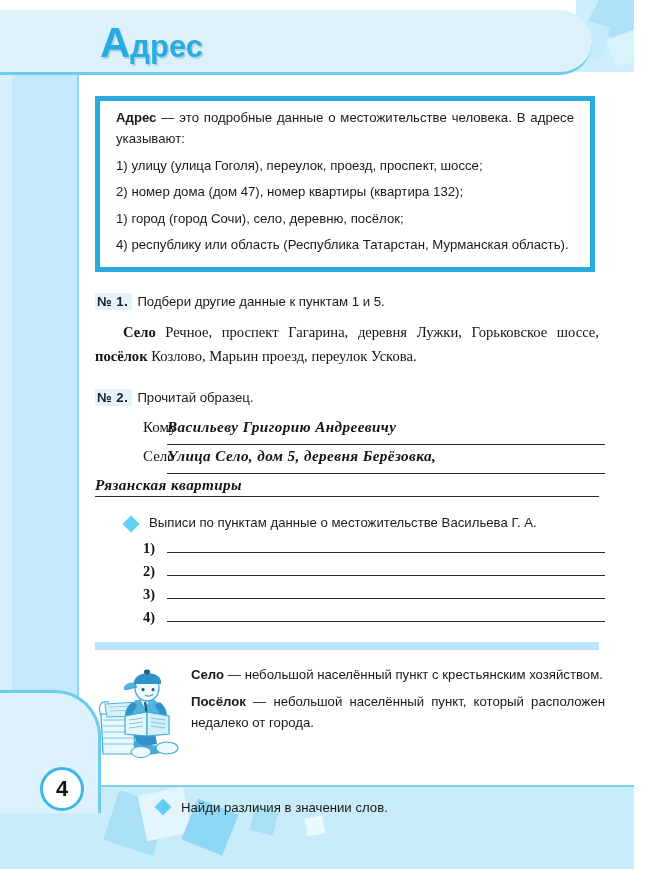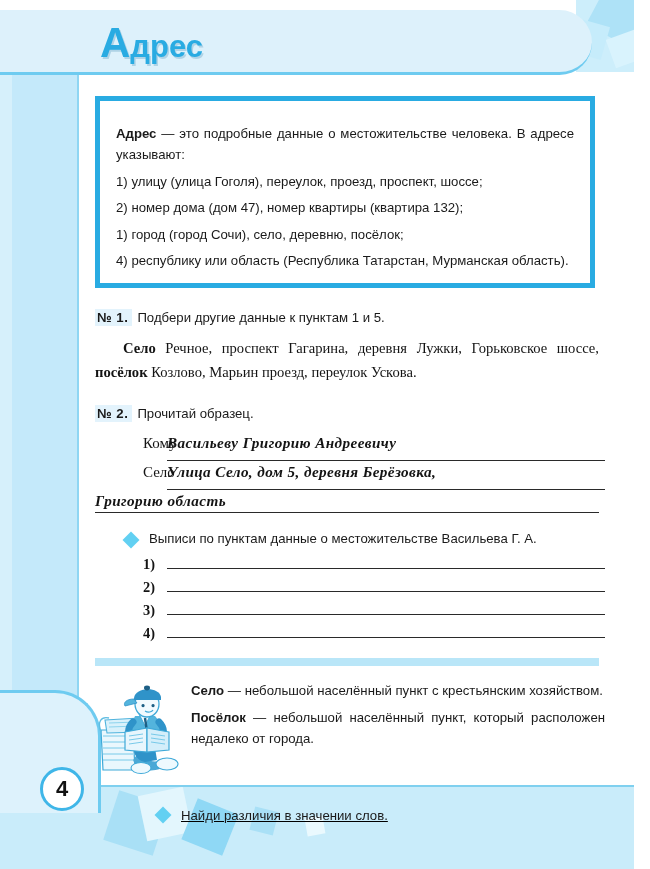--- a/index.html
+++ b/index.html
@@ -115,21 +115,21 @@
   .content {
     position: absolute;
     left: 95px; top: 96px;
     width: 510px;
   }
 
   
   .def-box {
     border: 5px solid #29abe2;
     background: #ffffff;
-    padding: 22px 16px 12px 16px;
+    padding: 6px 16px 12px 16px;
     box-sizing: border-box;
     width: 500px;
   }
   .def-box p {
     margin: 0 0 5px 0;
     font-size: 13.2px;
     line-height: 1.62;
     color: #1a1a1a;
     text-align: justify;
     text-justify: inter-word;
@@ -273,22 +273,21 @@
     font-size: 13.2px;
     line-height: 1.62;
     color: #1a1a1a;
     text-align: justify;
     text-justify: inter-word;
   }
   .info-text b { font-weight: bold; }
   .final-bullet {
     display: flex;
     align-items: flex-start;
-    margin-top: 20px;
-    text-decoration: underline;
+    margin-top: 28px;
   }
   .final-bullet .diamond { margin: 3px 12px 0 62px; }
 </style>
 </head>
 <body>
 
 <div id="page">
 
   <div class="tr-deco">
     <div class="sq sq1"></div>
@@ -337,21 +336,21 @@
 
     <div class="sample">
       <div class="sample-row">
         <div class="sample-label">Кому</div>
         <div class="sample-value">Васильеву Григорию Андреевичу</div>
       </div>
       <div class="sample-row">
         <div class="sample-label">Село</div>
         <div class="sample-value wide">Улица Село, дом 5, деревня Берёзовка,</div>
       </div>
-      <div class="sample-cont">Григорию область</div>
+      <div class="sample-cont">Рязанская квартиры</div>
     </div>
 
     <div class="bullet-row">
       <div class="diamond"></div>
       <div class="bullet-text">Выписи по пунктам данные о местожительстве Васильева Г. А.</div>
     </div>
 
     <div class="blanks">
       <div class="blank-row">
         <div class="blank-num">1)</div>

